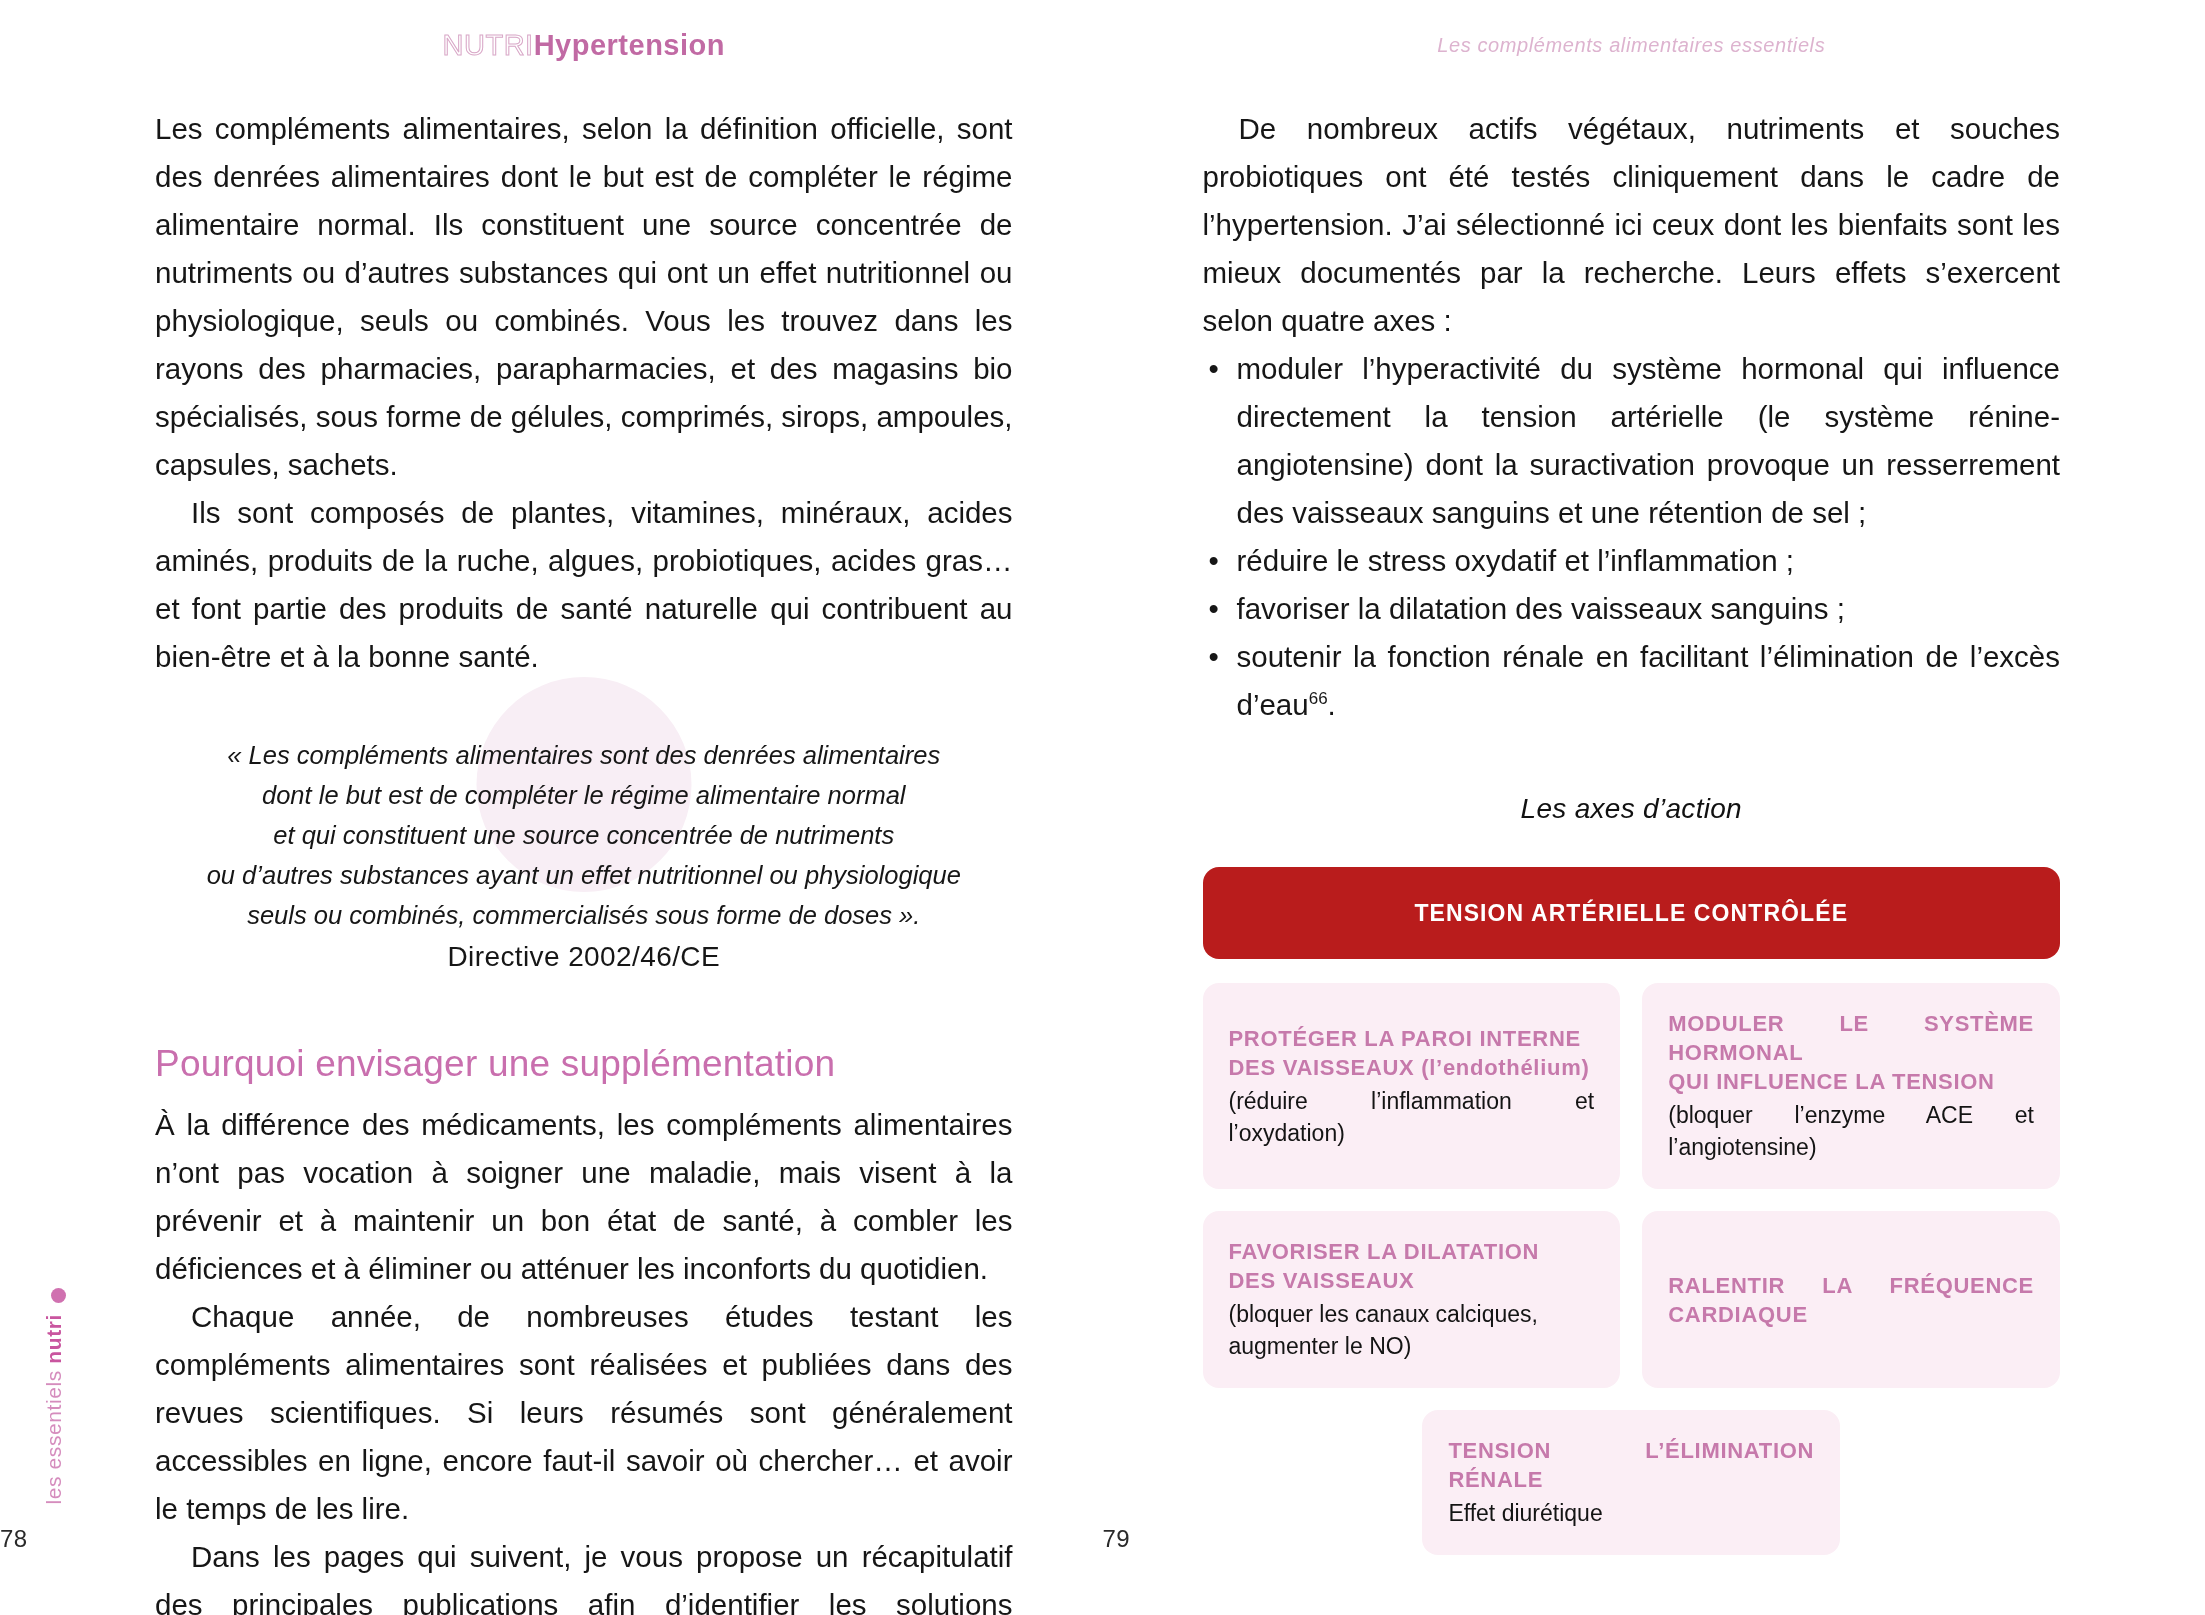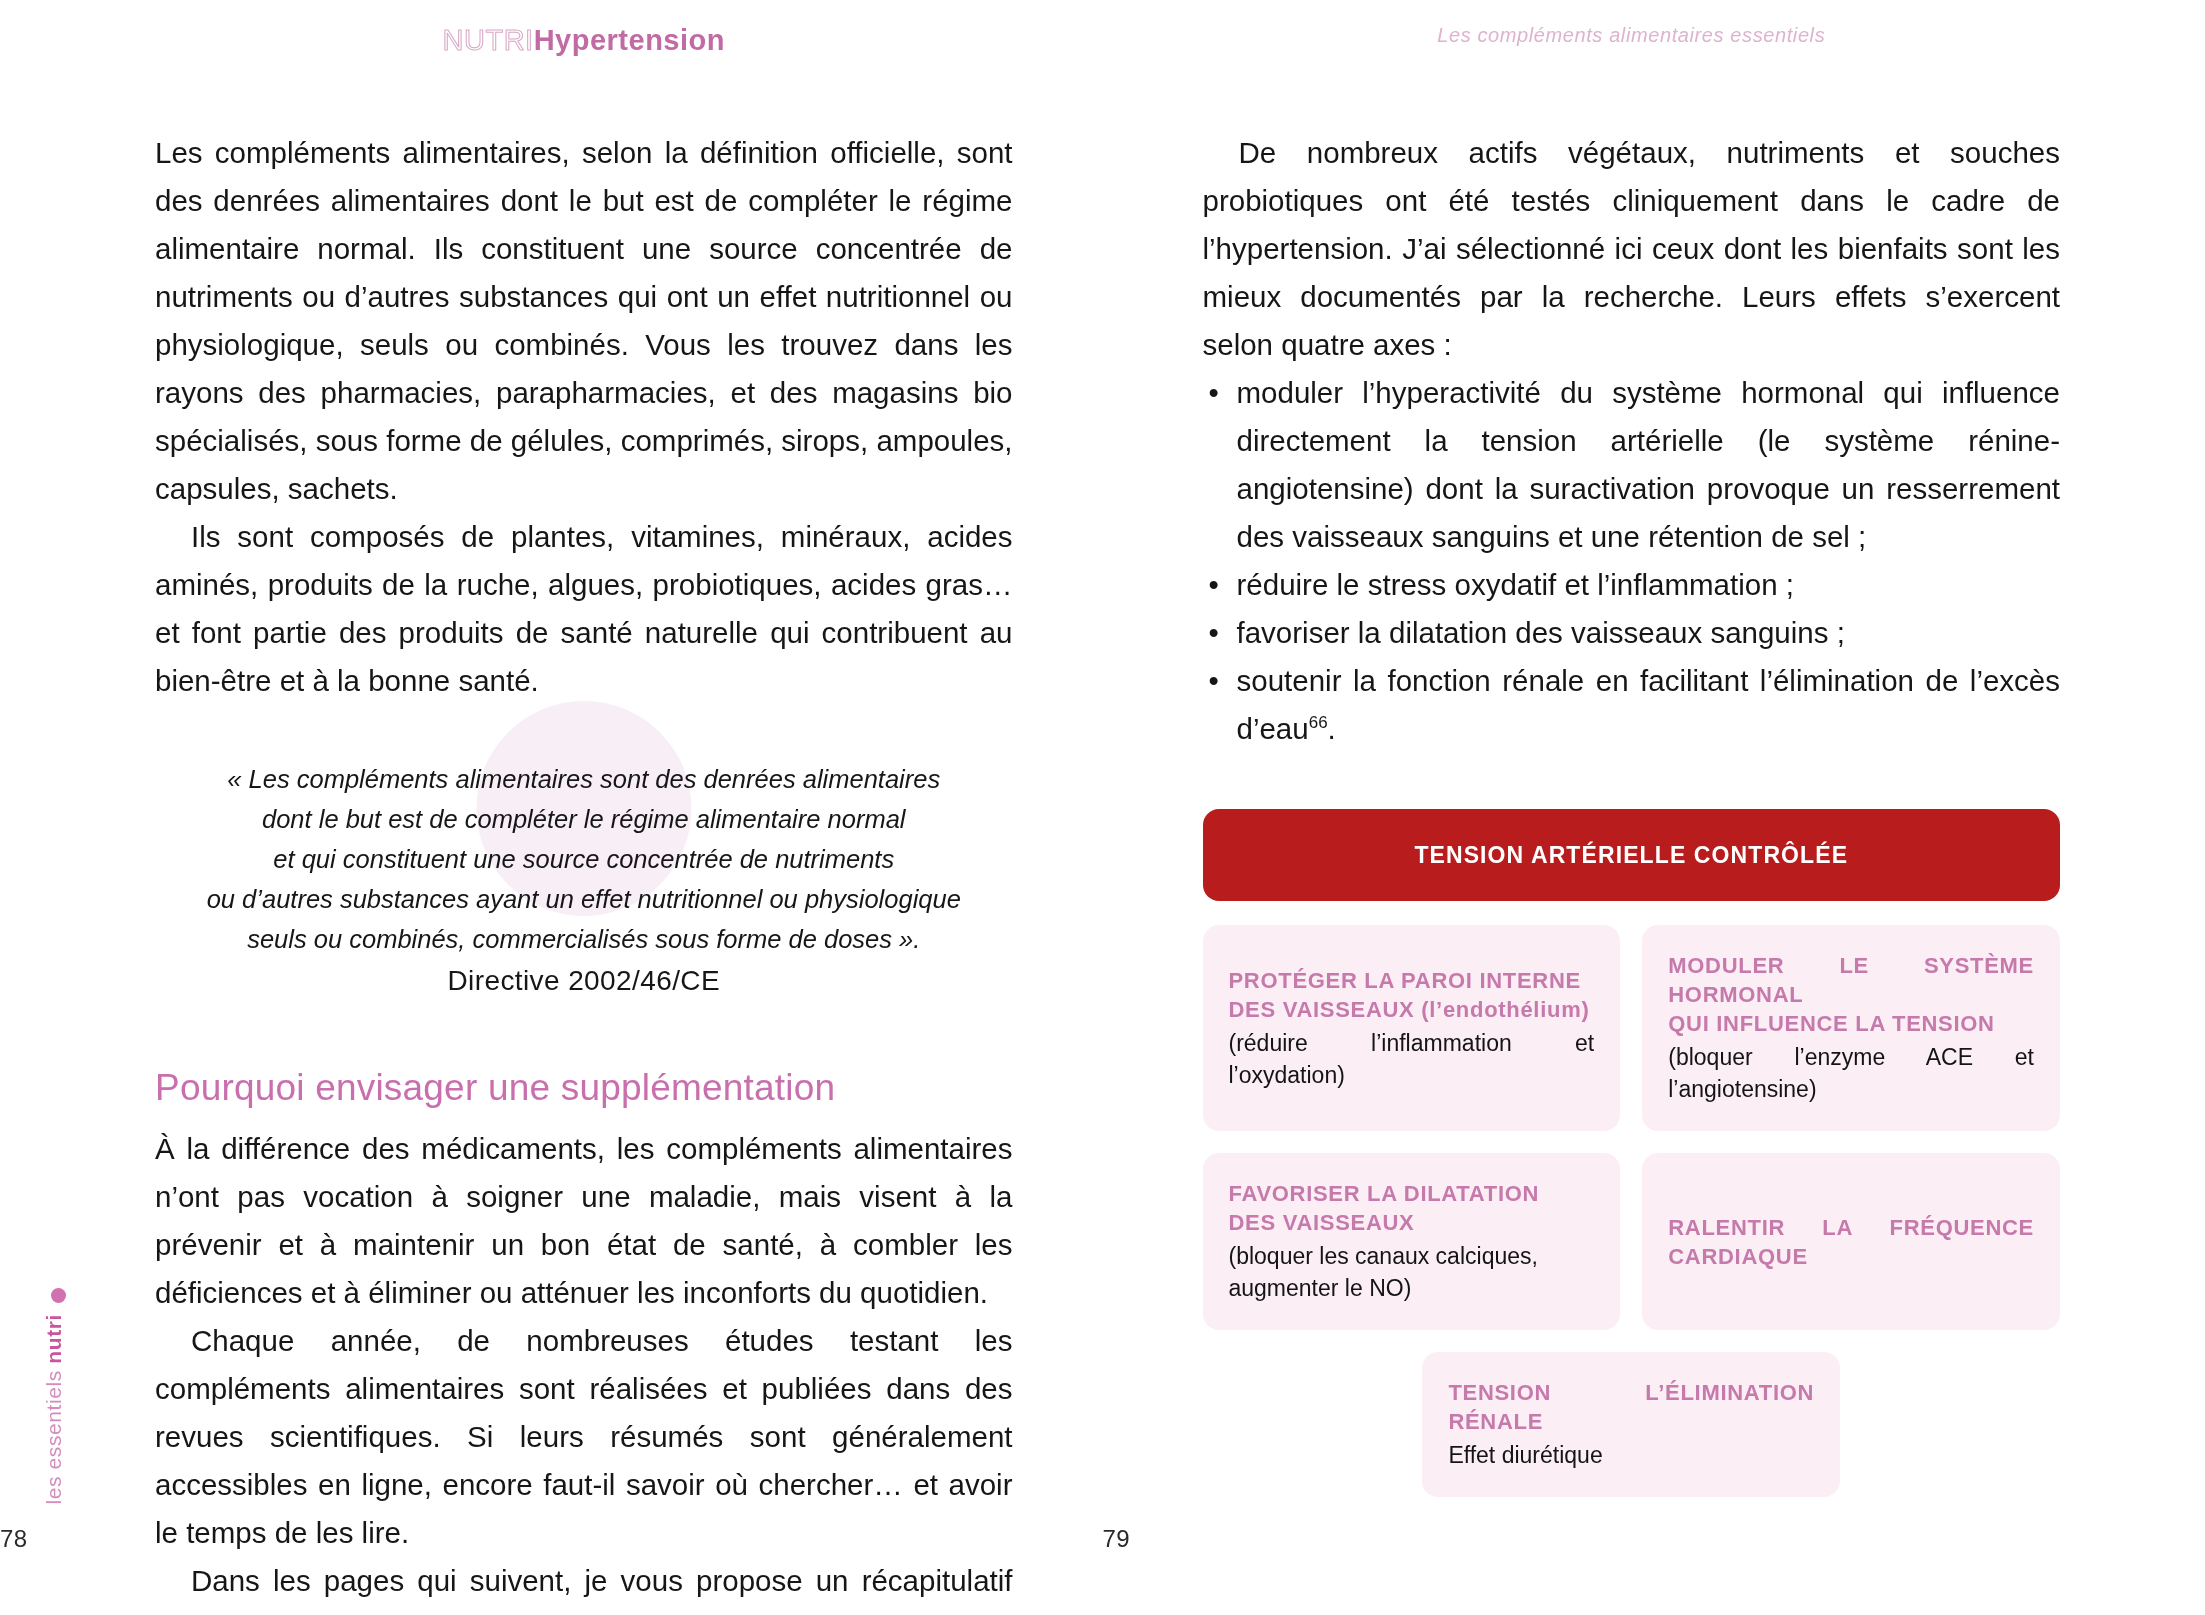--- a/index.html
+++ b/index.html
@@ -28,24 +28,23 @@
     height: 1615px;
     box-sizing: border-box;
   }
   .page-left  { padding: 0 90px 0 155px; }
   .page-right { padding: 0 145px 0 100px; }
 
   
   .runhead {
     height: 105px;
     display: flex;
-    align-items: flex-start;
+    align-items: center;
     padding-bottom: 14px;
     box-sizing: border-box;
-    margin-top: 24px;
   }
   .runhead-left { justify-content: center; }
   .runhead-right { justify-content: center; }
 
   .brand {
     font-size: 29px;
     letter-spacing: .5px;
     white-space: nowrap;
   }
   .brand-light {
@@ -323,20 +322,21 @@
           <span class="dot">•</span>
           <span>favoriser la dilatation des vaisseaux sanguins ;</span>
         </li>
         <li>
           <span class="dot">•</span>
           <span>soutenir la fonction rénale en facilitant l’élimination de l’excès d’eau</span><sup class="fn">66</sup><span>.</span>
         </li>
       </ul>
 
       <div class="diagram">
+        <div class="diagram-title">Les axes d’action</div>
 
         <div class="banner">
           <div class="banner-label">TENSION ARTÉRIELLE CONTRÔLÉE</div>
         </div>
 
         <div class="grid">
           <div class="cell h1">
             <div class="cell-title">PROTÉGER LA PAROI INTERNE<br>DES VAISSEAUX (l’endothélium)</div>
             <div class="cell-sub">(réduire l’inflammation et l’oxydation)</div>
           </div>

